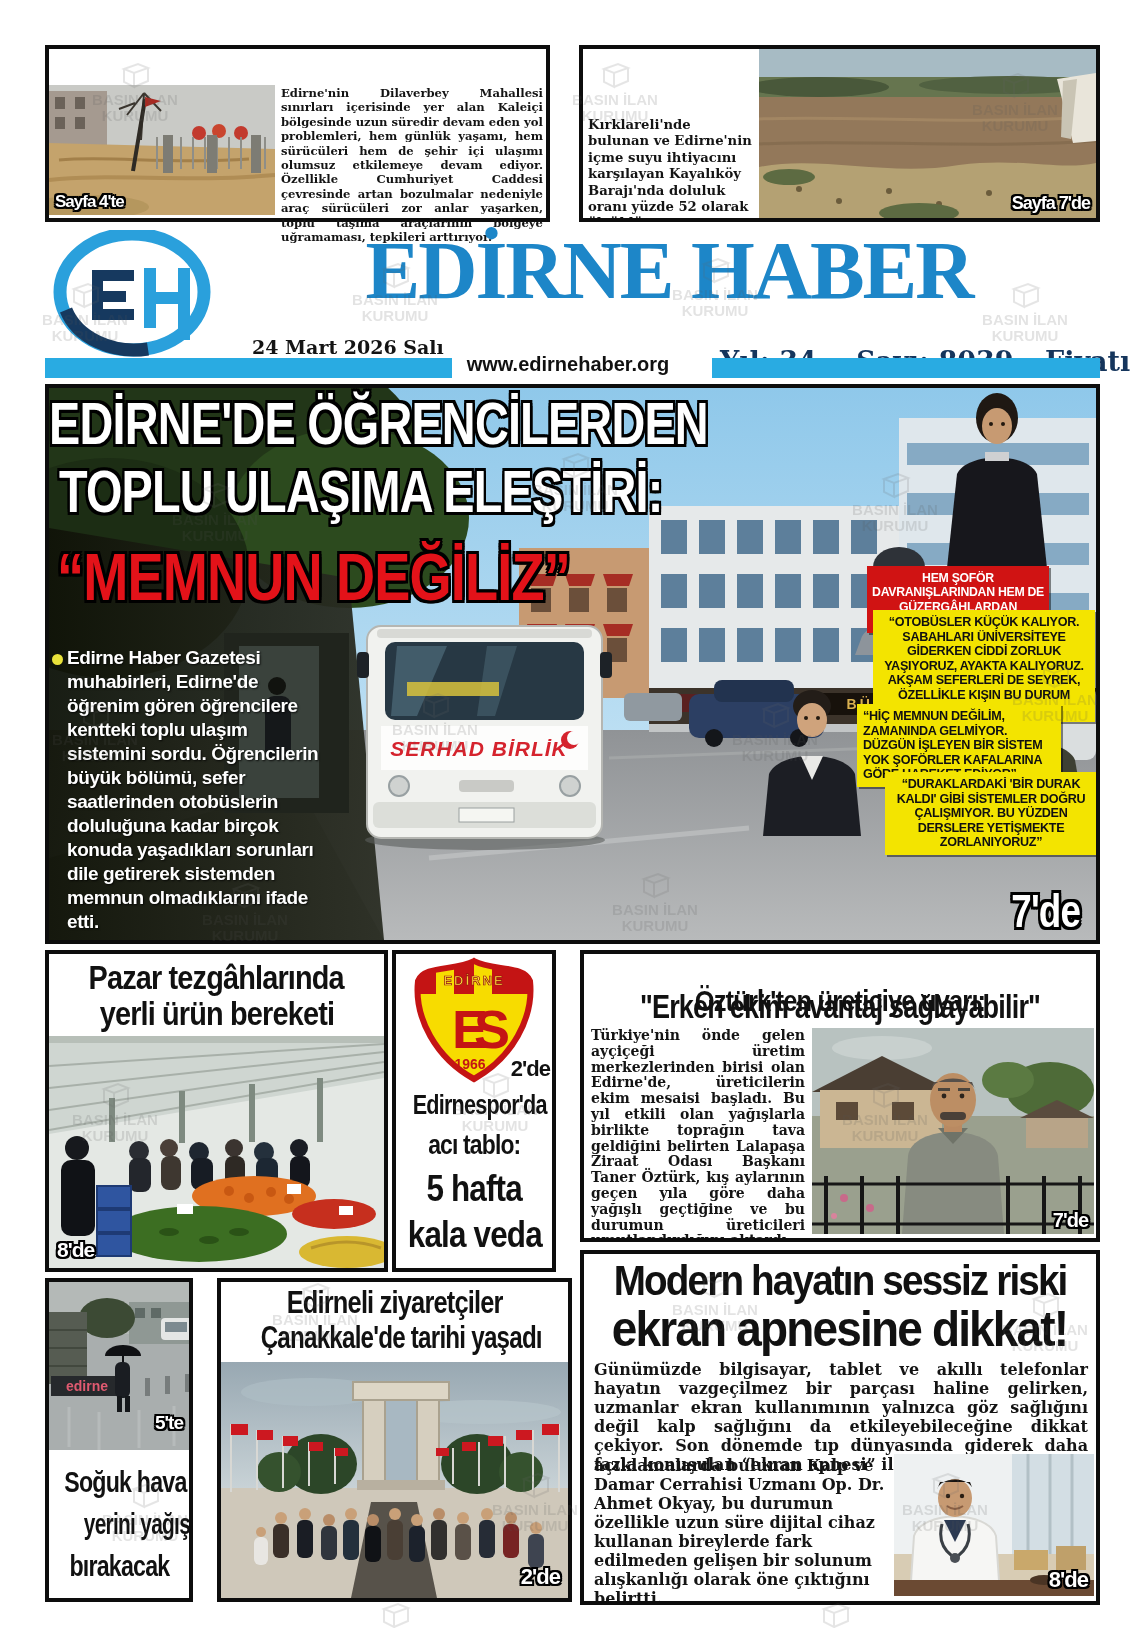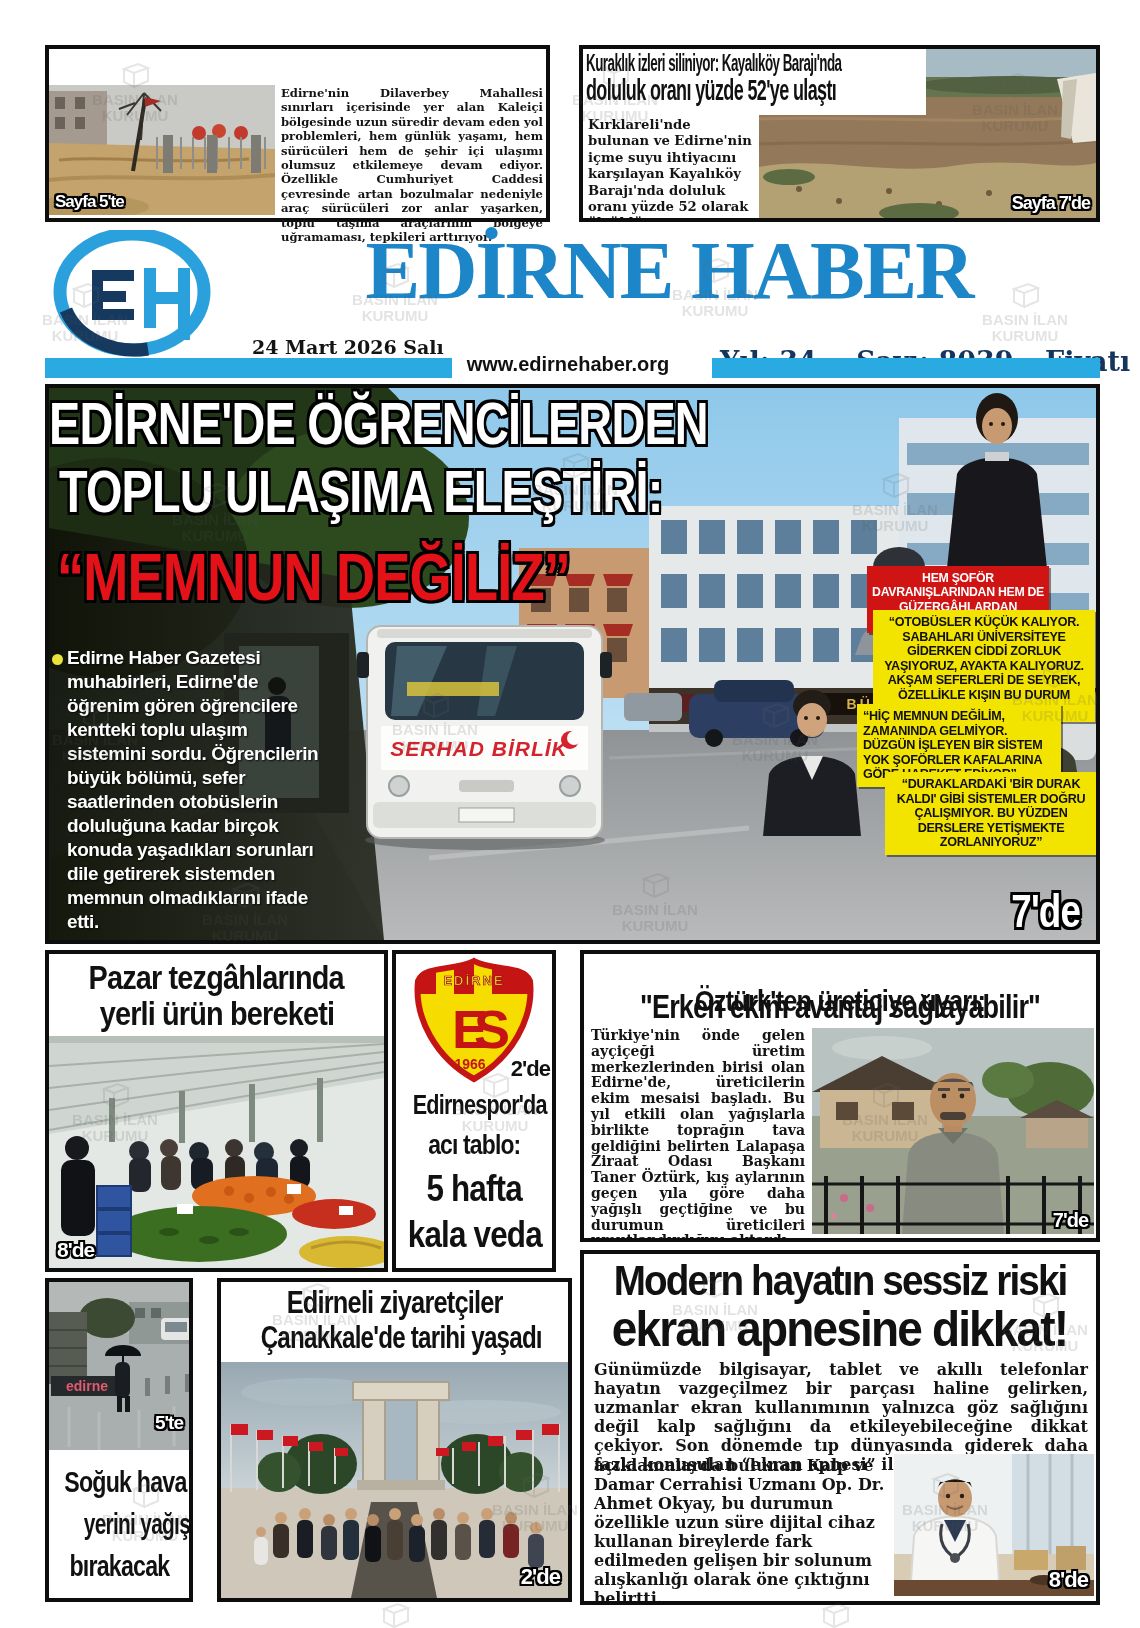--- a/index.html
+++ b/index.html
@@ -55,21 +55,21 @@
           <line x1="204" y1="52" x2="204" y2="84"></line>
           <line x1="216" y1="52" x2="216" y2="84"></line>
       </g>
       <rect x="114" y="50" width="10" height="38" fill="#7d7c74"></rect>
         <rect x="158" y="50" width="10" height="38" fill="#7d7c74"></rect>
         <rect x="202" y="50" width="10" height="38" fill="#7d7c74"></rect>
       <line x1="96" y1="14" x2="84" y2="86" stroke="#2e2a24" stroke-width="4"></line>
       <polygon points="96,12 112,16 96,22" fill="#a82a22"></polygon>
       <ellipse cx="40" cy="122" rx="60" ry="12" fill="#b5975e"></ellipse>
     </svg>
-    <div class="abs pageref ow2" style="left:6px;top:143px;font-size:17px;">Sayfa 5'te</div>
+    <div class="abs pageref ow2" style="left:6px;top:143px;font-size:17px;">Sayfa 4'te</div>
     <div class="abs serifb" style="left:232px;top:37px;width:262px;font-size:11.6px;line-height:14.4px;text-align:justify;">Edirne'nin Dilaverbey Mahallesi sınırları içerisinde yer alan Kaleiçi bölgesinde uzun süredir devam eden yol problemleri, hem günlük yaşamı, hem sürücüleri hem de şehir içi ulaşımı olumsuz etkilemeye devam ediyor. Özellikle Cumhuriyet Caddesi çevresinde artan bozulmalar nedeniyle araç sürücüleri zor anlar yaşarken, toplu taşıma araçlarının bölgeye uğramaması, tepkileri arttırıyor.</div>
   </div>
 
   <div class="box" style="left:579px;top:45px;width:521px;height:177px;overflow:hidden;">
     <svg class="abs" style="right:0;top:0;" width="337" height="169" viewBox="0 0 337 169" preserveAspectRatio="none">
       <rect width="337" height="169" fill="#8a7252"></rect>
       <rect width="337" height="34" fill="#a7bbc4"></rect>
       <rect y="28" width="337" height="24" fill="#66754f"></rect>
       <ellipse cx="60" cy="38" rx="70" ry="10" fill="#49583a"></ellipse>
         <ellipse cx="250" cy="36" rx="90" ry="9" fill="#516141"></ellipse>
@@ -80,24 +80,20 @@
       <circle cx="40" cy="140" r="3" fill="#6b5c3c"></circle>
         <circle cx="80" cy="152" r="3" fill="#6b5c3c"></circle>
         <circle cx="130" cy="142" r="3" fill="#6b5c3c"></circle>
       <circle cx="180" cy="155" r="3" fill="#6b5c3c"></circle>
         <circle cx="230" cy="144" r="3" fill="#6b5c3c"></circle>
       <ellipse cx="30" cy="128" rx="26" ry="8" fill="#5d6b42"></ellipse>
         <ellipse cx="160" cy="164" rx="40" ry="10" fill="#5d6b42"></ellipse>
       <polygon points="298,30 337,24 337,92 314,94" fill="#e9e5da"></polygon>
       <polygon points="304,32 318,30 312,90 302,88" fill="#c9c4b4"></polygon>
     </svg>
-    <div class="abs" style="left:0;top:0;width:340px;height:64px;background:#fff;padding:2px 0 0 3px;">
-      <div style="overflow:visible;"><span class="hl" style="display:inline-block;font-size:24px;transform:scaleX(.56);transform-origin:0 50%;">Kuraklık izleri siliniyor: Kayalıköy Barajı'nda</span></div>
-      <div style="overflow:visible;margin-top:1px;"><span class="hl" style="display:inline-block;font-size:29px;transform:scaleX(.62);transform-origin:0 50%;">doluluk oranı yüzde 52'ye ulaştı</span></div>
-    </div>
     <div class="abs serifb" style="left:5px;top:68px;width:168px;font-size:13.2px;line-height:16.4px;">Kırklareli'nde bulunan ve Edirne'nin içme suyu ihtiyacını karşılayan Kayalıköy Barajı'nda doluluk oranı yüzde 52 olarak ölçüldü.</div>
     <div class="abs pageref ow2" style="right:6px;bottom:4px;font-size:18px;">Sayfa 7'de</div>
   </div>
 
   <svg class="abs" style="left:52px;top:230px;" width="192" height="128" viewBox="0 0 192 128">
     <ellipse cx="80" cy="62" rx="72" ry="58" fill="none" stroke="#2aa0dc" stroke-width="13"></ellipse>
     <path d="M14,80 A72 58 0 0 0 96,119" fill="none" stroke="#16395f" stroke-width="13"></path>
     <g fill="#16395f">
       <rect x="40" y="40" width="42" height="11"></rect>
         <rect x="40" y="40" width="11" height="50"></rect>

